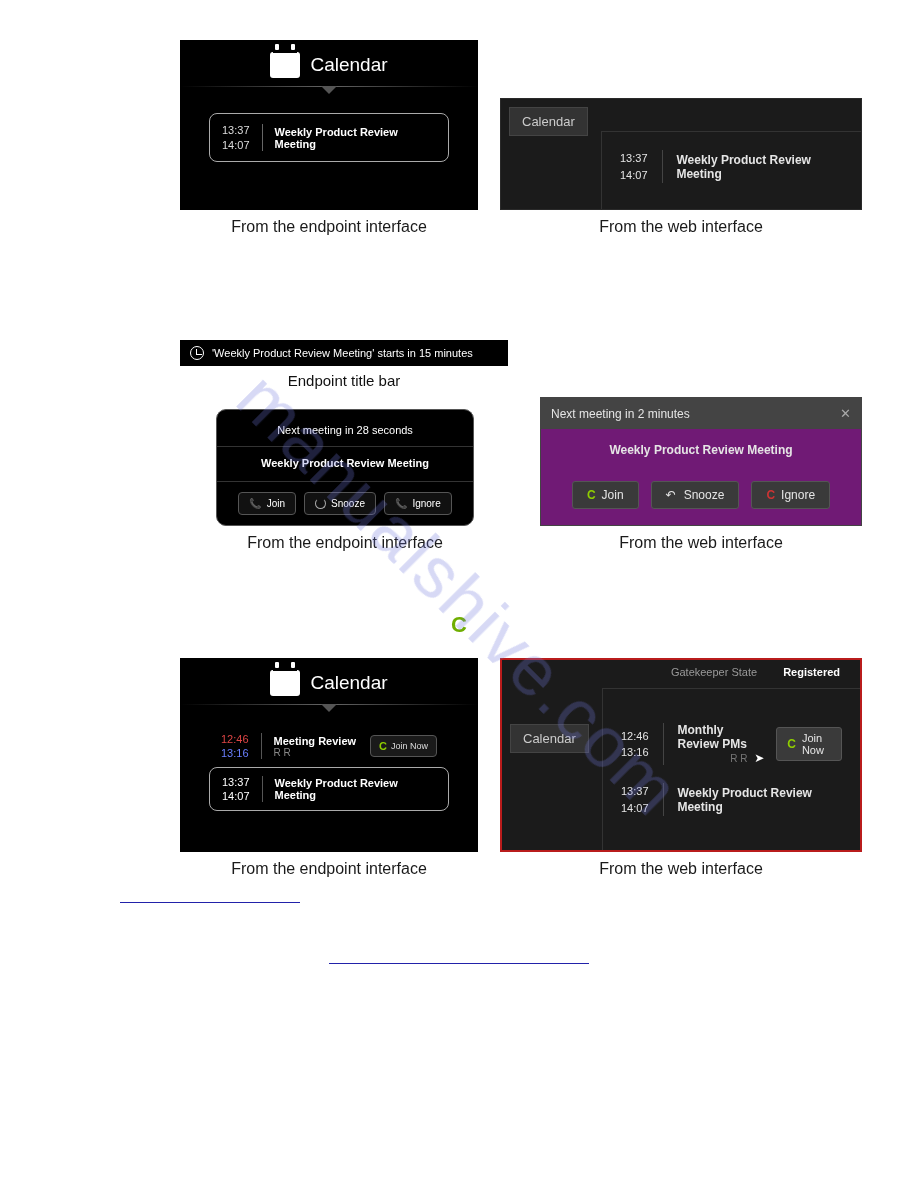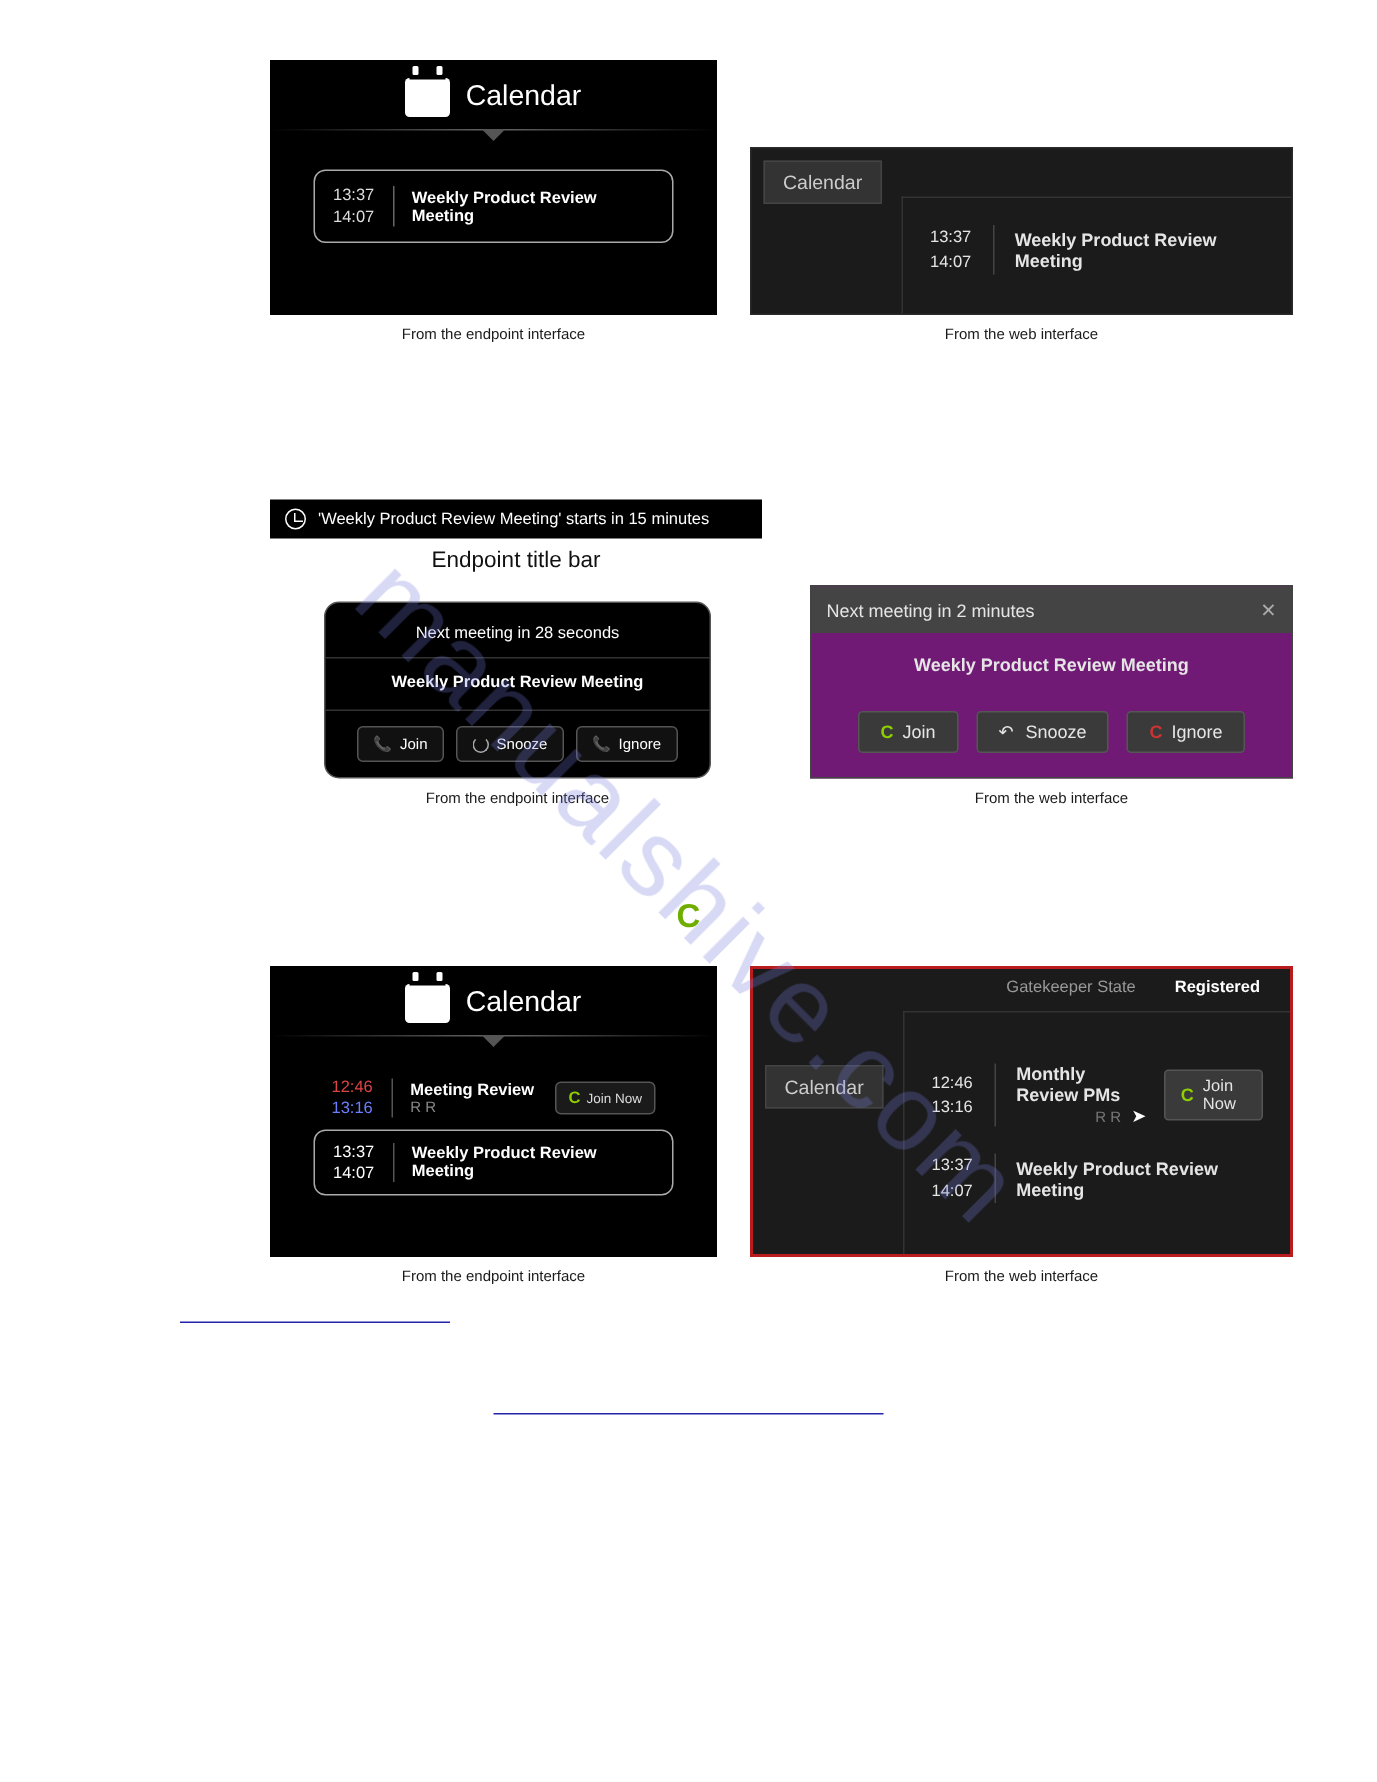--- a/index.html
+++ b/index.html
@@ -1,21 +1,21 @@
 <!DOCTYPE html>
 <html><head>
 <meta charset="utf-8">
 <style>
   * { box-sizing: border-box; margin: 0; padding: 0; }
   body { background: #fff; font-family: Arial, sans-serif; width: 918px; margin: 0 auto; padding: 40px 20px 60px; }
   
   .page { padding: 0 40px; }
   .row { display: flex; gap: 22px; align-items: flex-end; margin-bottom: 14px; }
   .col { display: flex; flex-direction: column; align-items: center; }
-  .caption { font-size: 10px; color: #1a1a1a; margin-top: 8px; }
+  .caption { font-size: 16px; color: #1a1a1a; margin-top: 8px; }
   .section-gap { height: 90px; }
   .section-gap-sm { height: 36px; }
   
   
   .fig1-ep {
     width: 298px; height: 170px; background: #000; color: #fff;
     display: flex; flex-direction: column; align-items: center; position: relative;
   }
   .cal-header { display: flex; align-items: center; gap: 10px; padding: 12px 0 8px; }
   .cal-title { font-size: 19px; font-weight: 400; }

